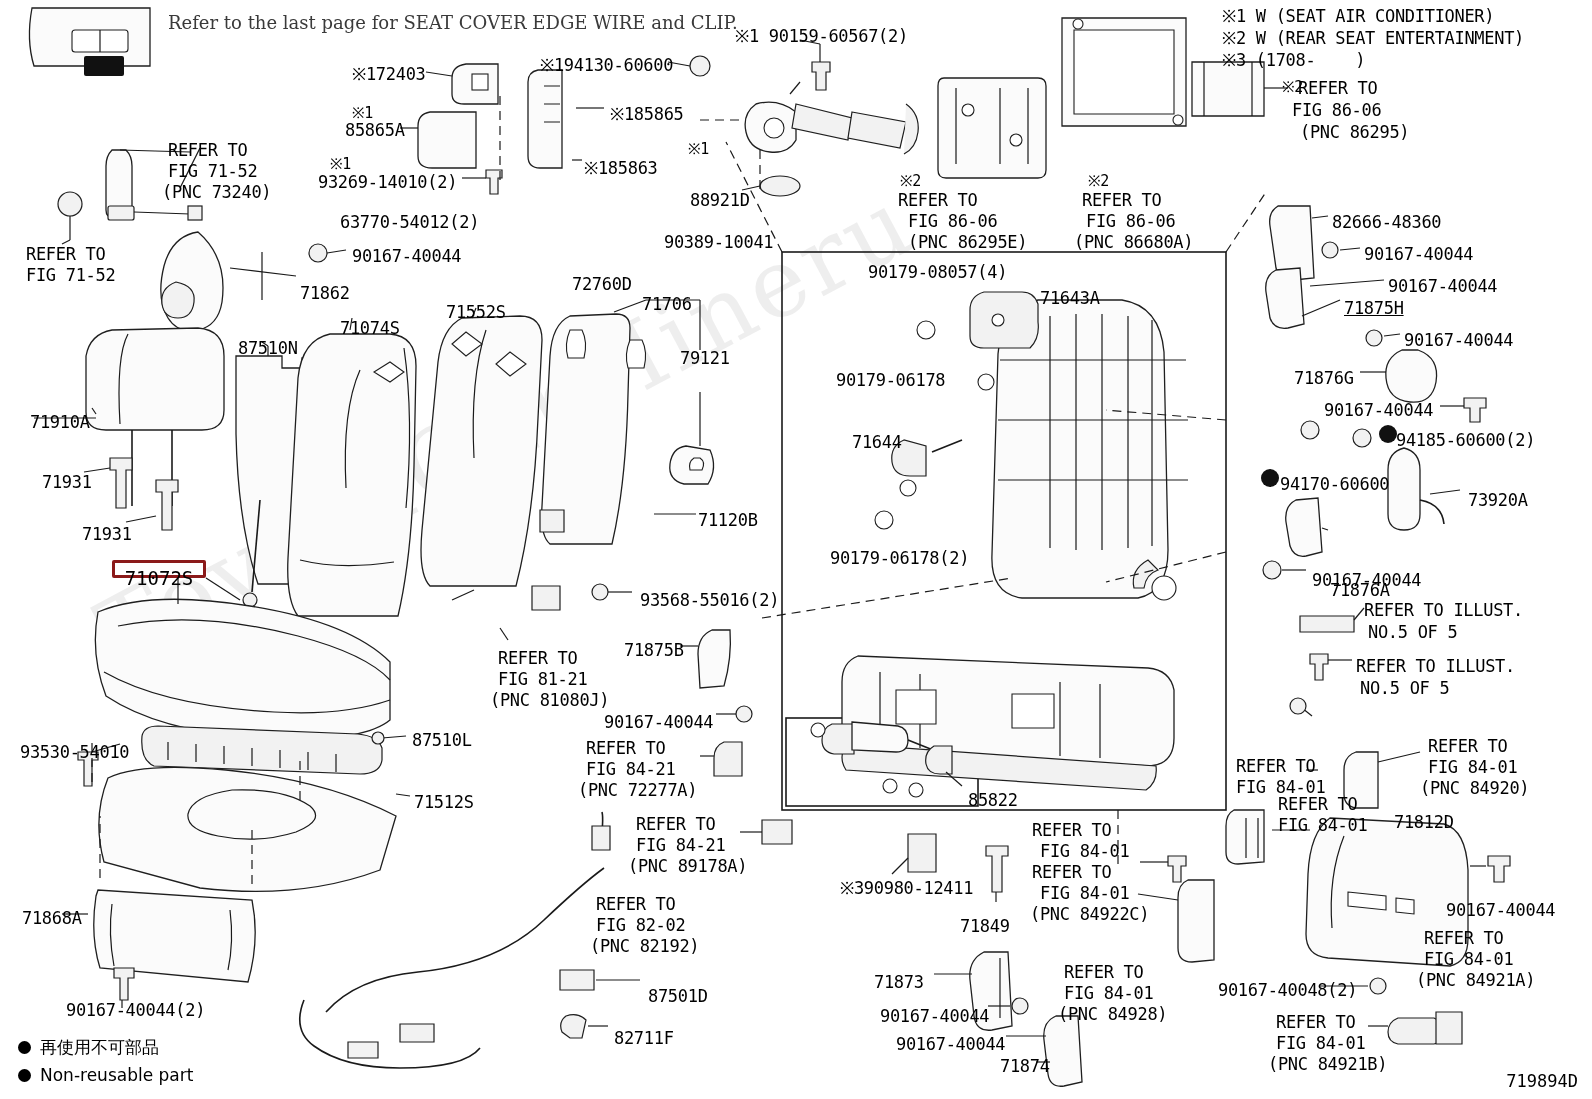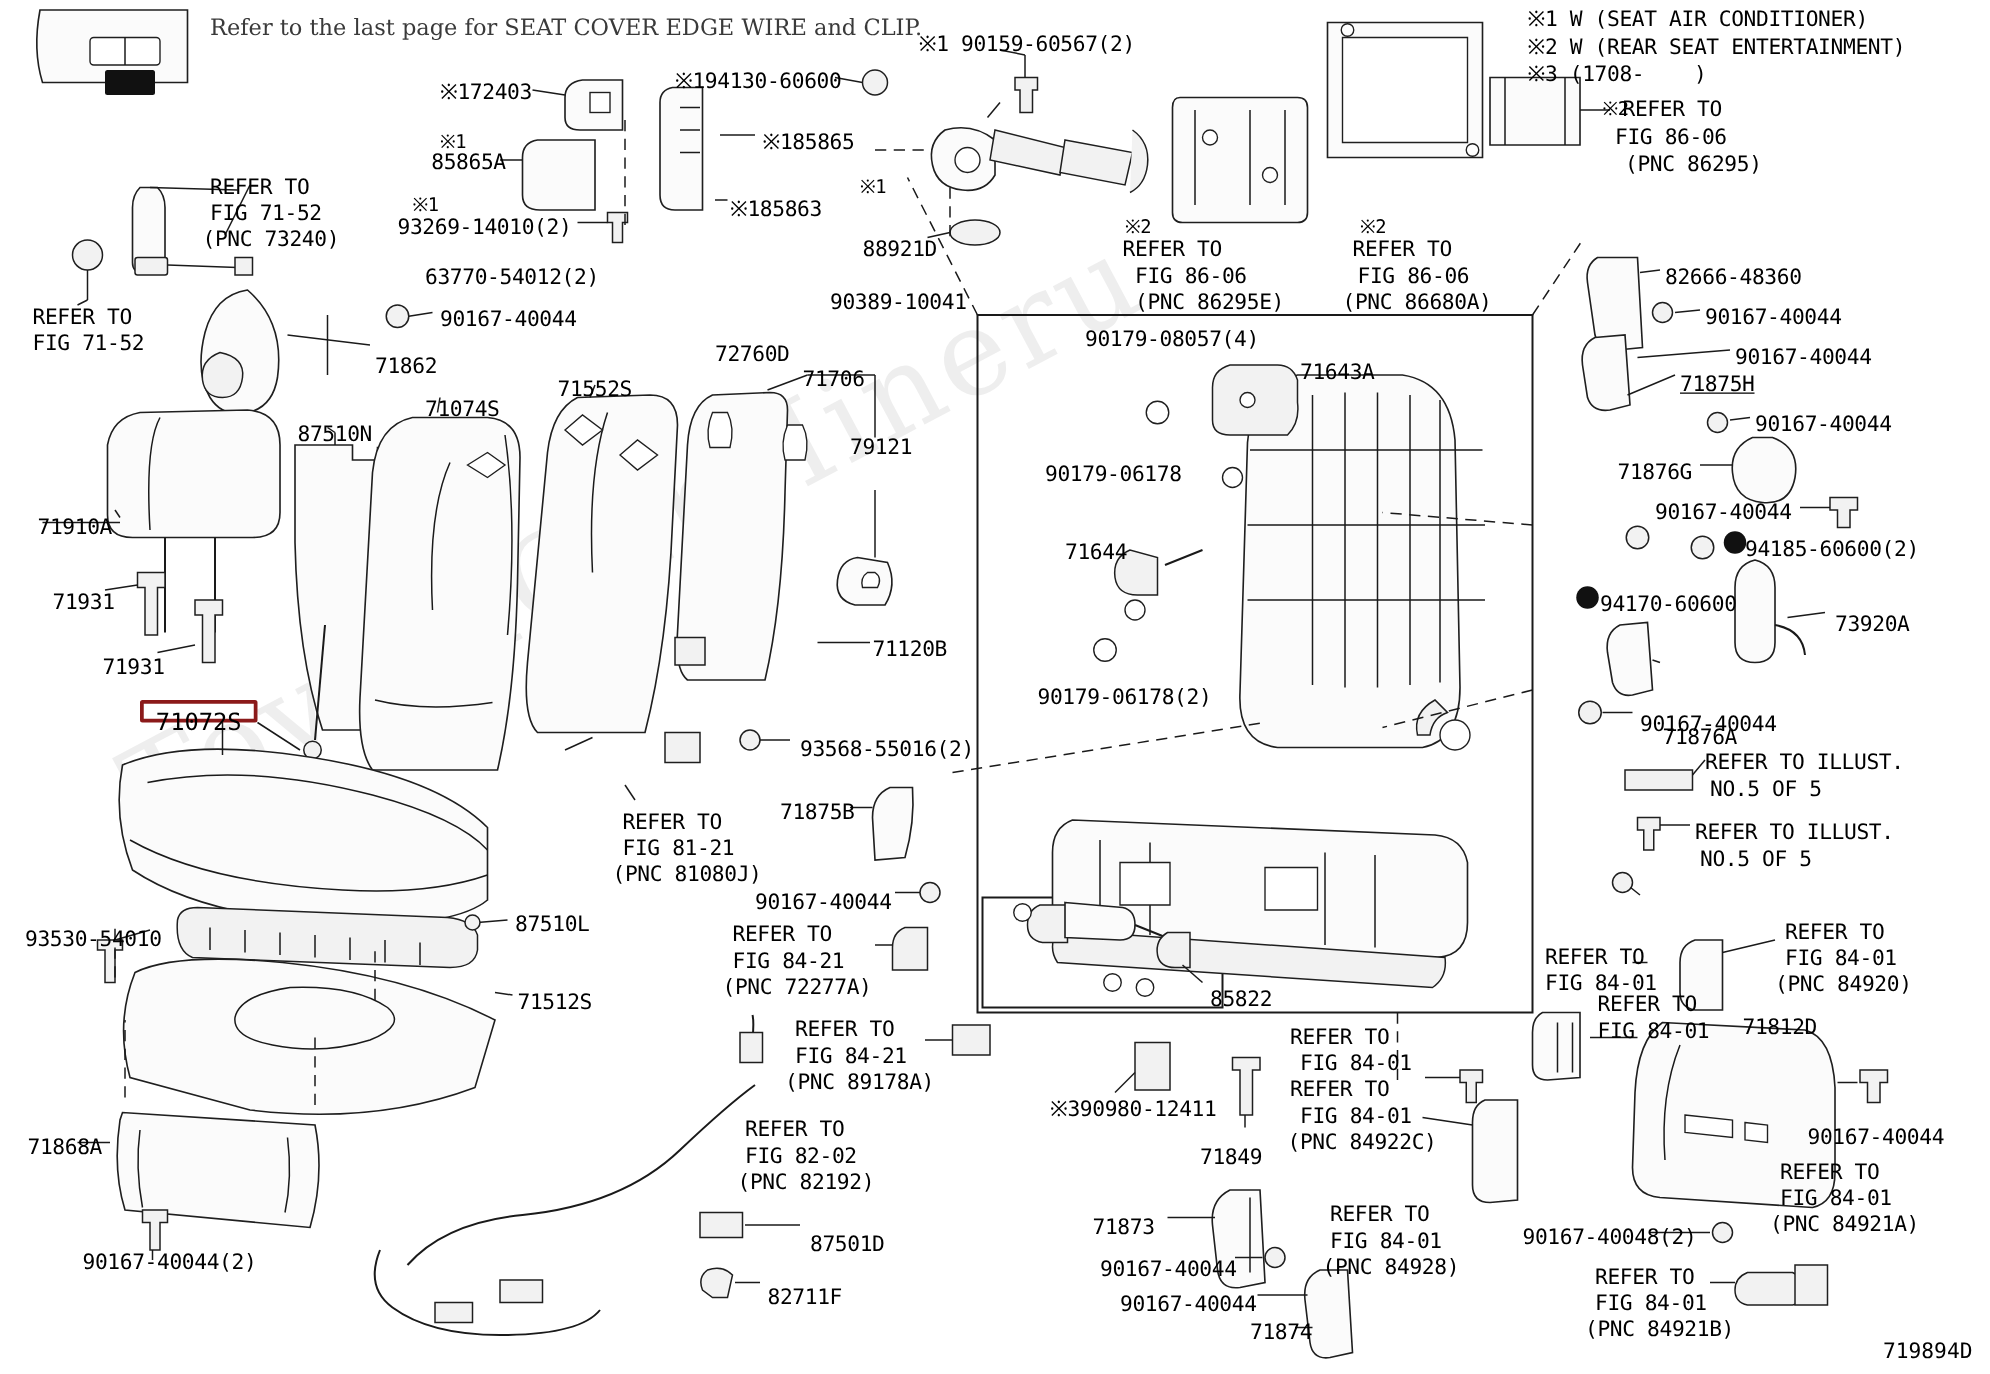--- a/index.html
+++ b/index.html
@@ -357,20 +357,30 @@
   <div class="note" style="left:168px;top:12px;">Refer to the last page for SEAT COVER EDGE WIRE and CLIP.</div>
 
   <div class="lbl" style="left:1222px;top:6px;">※1 W (SEAT AIR CONDITIONER)</div>
   <div class="lbl" style="left:1222px;top:28px;">※2 W (REAR SEAT ENTERTAINMENT)</div>
   <div class="lbl" style="left:1222px;top:50px;">※3 (1708-    )</div>
 
   <div class="hl" style="left:112px;top:560px;width:94px;height:18px;">
     <span>71072S</span>
   </div>
 
+  <div class="legend" style="left:18px;top:1030px;">
+    <div class="row">
+      <span class="dot"></span>
+      <span class="txt">再使用不可部品</span>
+    </div>
+    <div class="row">
+      <span class="dot"></span>
+      <span class="txt">Non-reusable part</span>
+    </div>
+  </div>
 
   <div class="code">719894D</div>
 
   <div id="label-layer">
       <div class="lbl" style="left: 352px; top: 64px;">※172403</div>
       <div class="lbl small" style="left: 352px; top: 104px;">※1</div>
       <div class="lbl" style="left: 345px; top: 120px;">85865A</div>
       <div class="lbl small" style="left: 330px; top: 155px;">※1</div>
       <div class="lbl" style="left: 318px; top: 172px;">93269-14010(2)</div>
       <div class="lbl" style="left: 340px; top: 212px;">63770-54012(2)</div>

